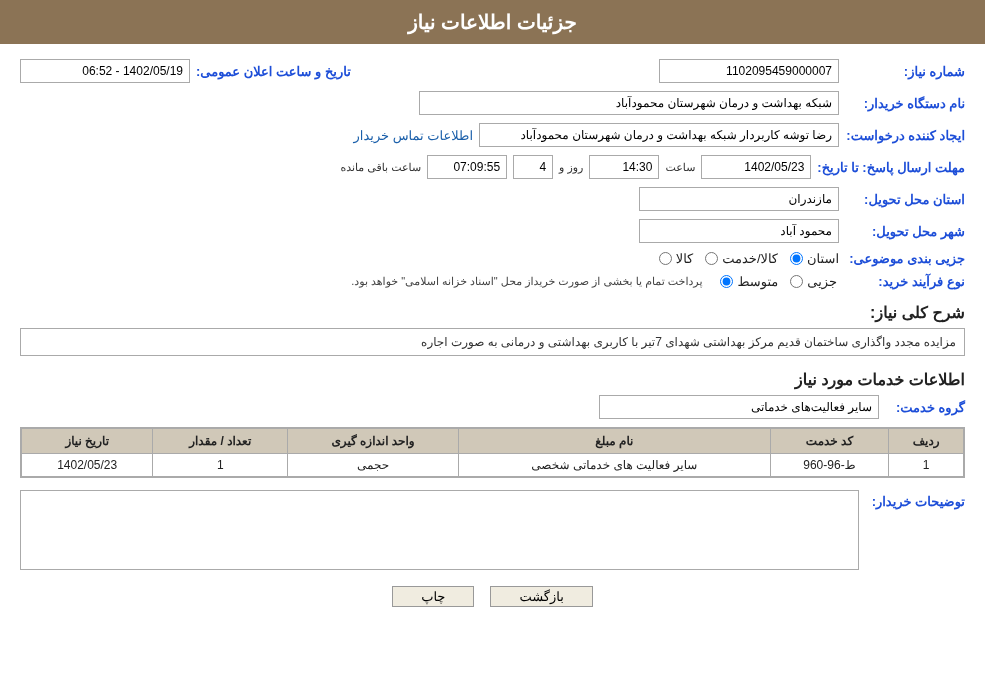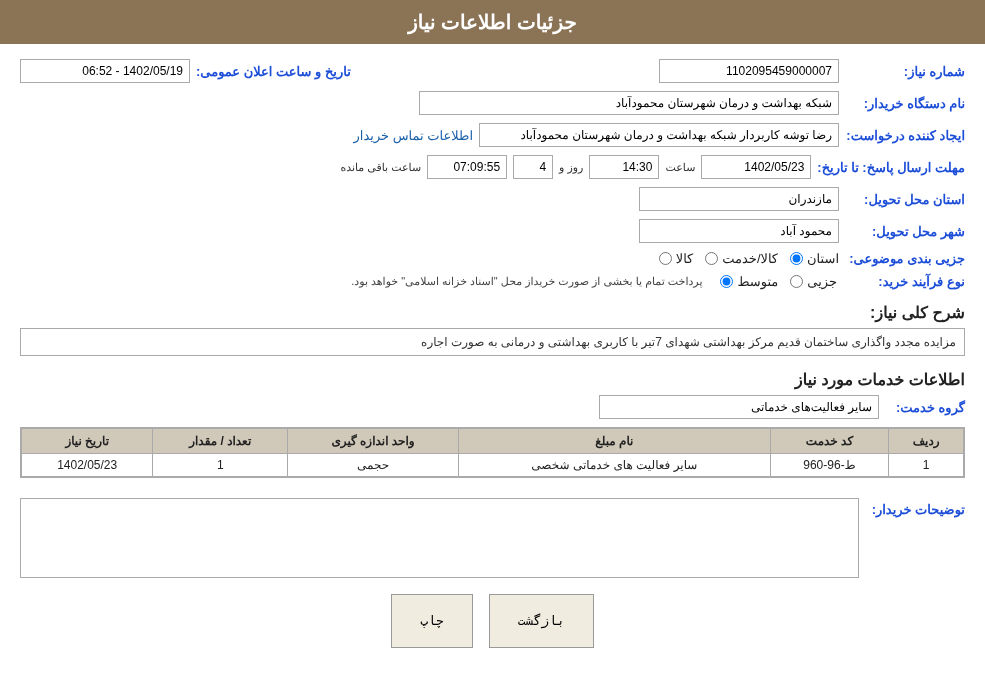--- a/index.html
+++ b/index.html
@@ -94,23 +94,23 @@
       padding: 4px;
     }
     .buttons-row {
       display: flex;
       justify-content: center;
       gap: 16px;
       margin-top: 16px;
       margin-bottom: 16px;
     }
     .btn {
-      padding: 18px 28px;
+      padding: 2px 28px;
       font-size: 13px;
-      font-family: Liberation Mono, monospace;
+      font-family: Liberation Sans, sans-serif;
       border: 1px solid #999;
       cursor: pointer;
       background: #e8e8e8;
     }
     .btn-print { background: #f0ece0; }
     .btn-back { background: #f0ece0; }
     .description-box {
       border: 1px solid #aaa;
       padding: 6px 8px;
       font-size: 12px;
@@ -247,21 +247,21 @@
             <td>ط-96-960</td>
             <td>سایر فعالیت های خدماتی شخصی</td>
             <td>حجمی</td>
             <td>1</td>
             <td>1402/05/23</td>
           </tr>
         </tbody>
       </table>
     </div>
 
-    <div class="row" style="align-items: flex-start; margin-top:20px;">
+    <div class="row" style="align-items: flex-start; margin-top:12px;">
       <span class="label" style="min-width:100px; padding-top:4px;">توضیحات خریدار:</span>
       <textarea class="textarea-box" style=""></textarea>
     </div>
 
     <div class="buttons-row">
       <button class="btn btn-back">بازگشت</button>
       <button class="btn btn-print">چاپ</button>
     </div>
 
   </div>

